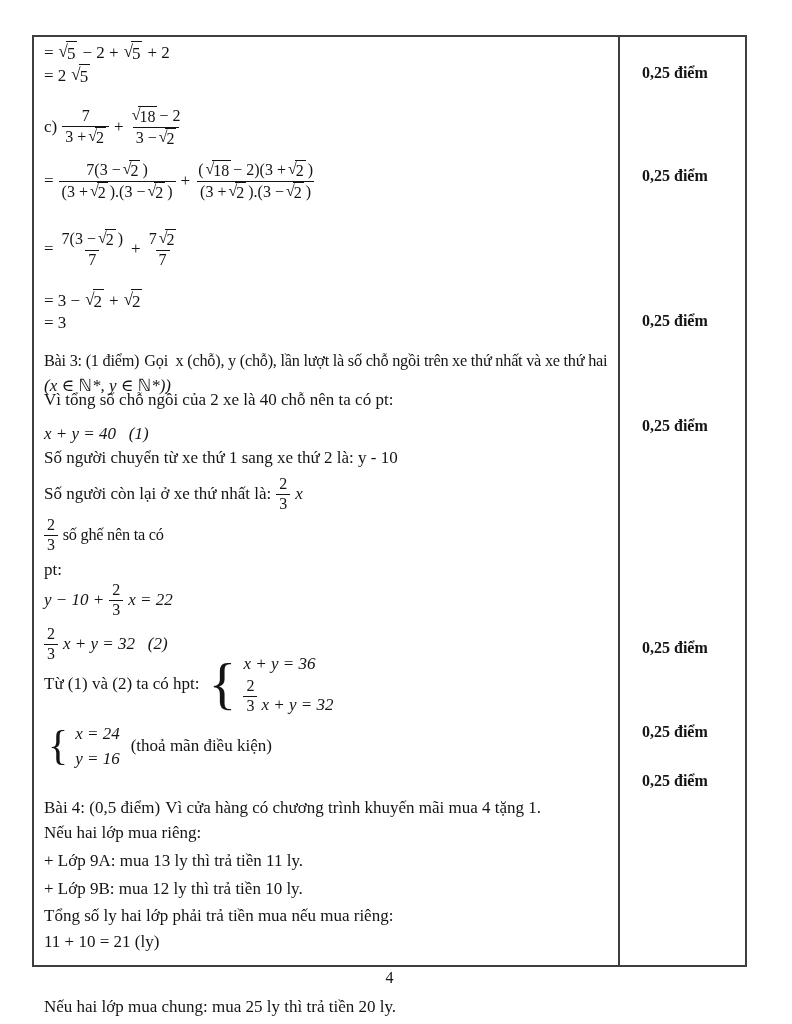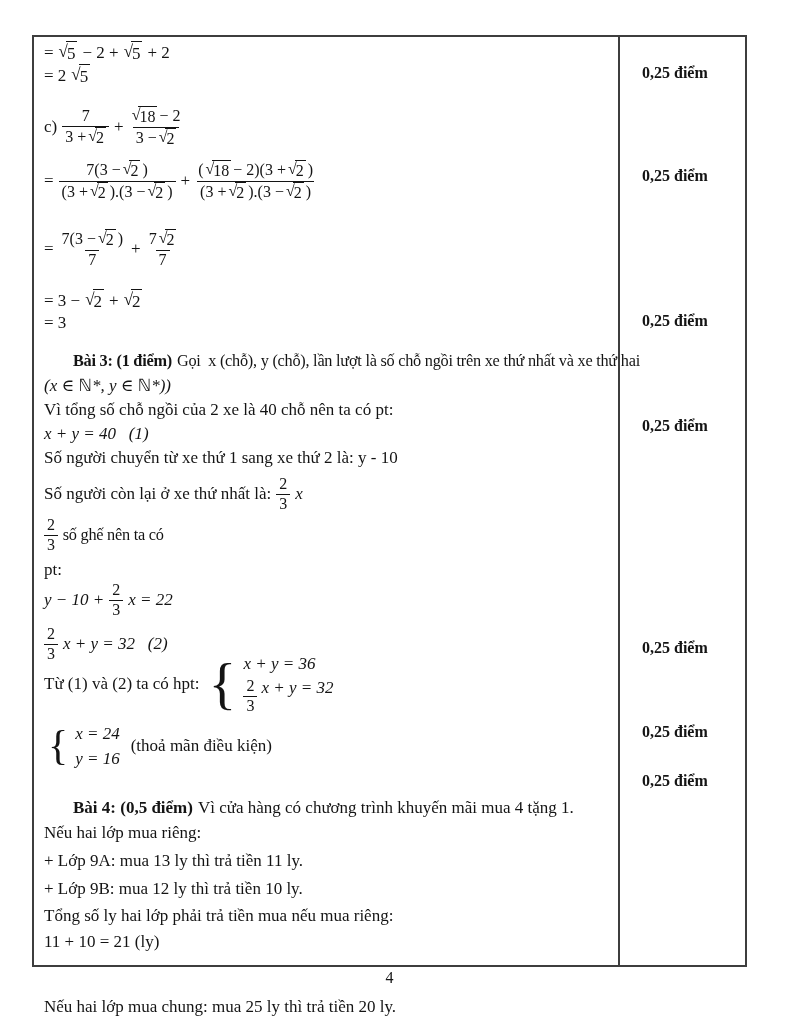--- a/index.html
+++ b/index.html
@@ -11,33 +11,33 @@
   .gtable {
     position:absolute; left:32px; top:35px; width:715px; height:932px;
     border:2px solid #3e3e3e; box-sizing:border-box;
   }
   .divider { position:absolute; left:584px; top:0; bottom:0; width:0; border-left:2px solid #3e3e3e; }
   .row {
     position:absolute; left:10px; display:flex; align-items:center;
     column-gap:5px; white-space:nowrap; font-size:17px; line-height:1.25;
   }
   .m { font-style:italic; }
-  .b { font-weight:bold;margin-left:29px; }
+  .b { font-weight:normal; }
   .long { font-size:16.3px; letter-spacing:-0.25px; }
   .frac { display:inline-flex; flex-direction:column; align-items:center; font-size:16px; line-height:1.18; font-style:normal; }
   .frac .nu, .frac .de { padding:0 3px; display:flex; align-items:center; column-gap:2px; justify-content:center; }
   .frac .de { border-top:1px solid #141414; }
   .sq { display:inline-flex; align-items:flex-start; font-style:normal; }
   .sq .rs { margin-right:-2px; }
   .sq .ov { border-top:1px solid #141414; padding:1px 2px 0 1px; }
   .brace { font-style:normal; line-height:0.95; margin:0 2px 0 4px; font-weight:400; }
   .brace.lg { font-size:58px; }
   .brace.sm { font-size:42px; }
   .sys { display:flex; flex-direction:column; row-gap:3px; align-items:flex-start; }
-  .sys .srow { display:flex; align-items:flex-start; column-gap:4px; }
+  .sys .srow { display:flex; align-items:flex-end; column-gap:4px; }
   .pts { position:absolute; left:592px; font-weight:bold; font-size:16px; white-space:nowrap;margin-left:16px; }
   .pagenum { position:absolute; left:32px; top:969px; width:715px; text-align:center; font-size:16px; }
 </style>
 </head>
 <body>
 
 <div class="page">
   <div class="gtable">
     <div class="divider"></div>
 
@@ -191,21 +191,21 @@
       <span>= 3</span>
     </div>
 
     <div class="row long" style="top:314px">
       <span class="b">Bài 3: (1 điểm)</span>
       <span>Gọi&nbsp; x (chỗ), y (chỗ), lần lượt là số chỗ ngồi trên xe thứ nhất và xe thứ hai</span>
     </div>
     <div class="row m" style="top:338px">
       <span>(x ∈ ℕ*, y ∈ ℕ*))</span>
     </div>
-    <div class="row" style="top:362px">
+    <div class="row" style="top:352px">
       <span>Vì tổng số chỗ ngồi của 2 xe là 40 chỗ nên ta có pt:</span>
     </div>
     <div class="row m" style="top:386px">
       <span>x + y = 40&nbsp;&nbsp; (1)</span>
     </div>
     <div class="row" style="top:410px">
       <span>Số người chuyển từ xe thứ 1 sang xe thứ 2 là: y - 10</span>
     </div>
     <div class="row" style="top:434px;height:46px">
       <span>Số người còn lại ở xe thứ nhất là:</span>

